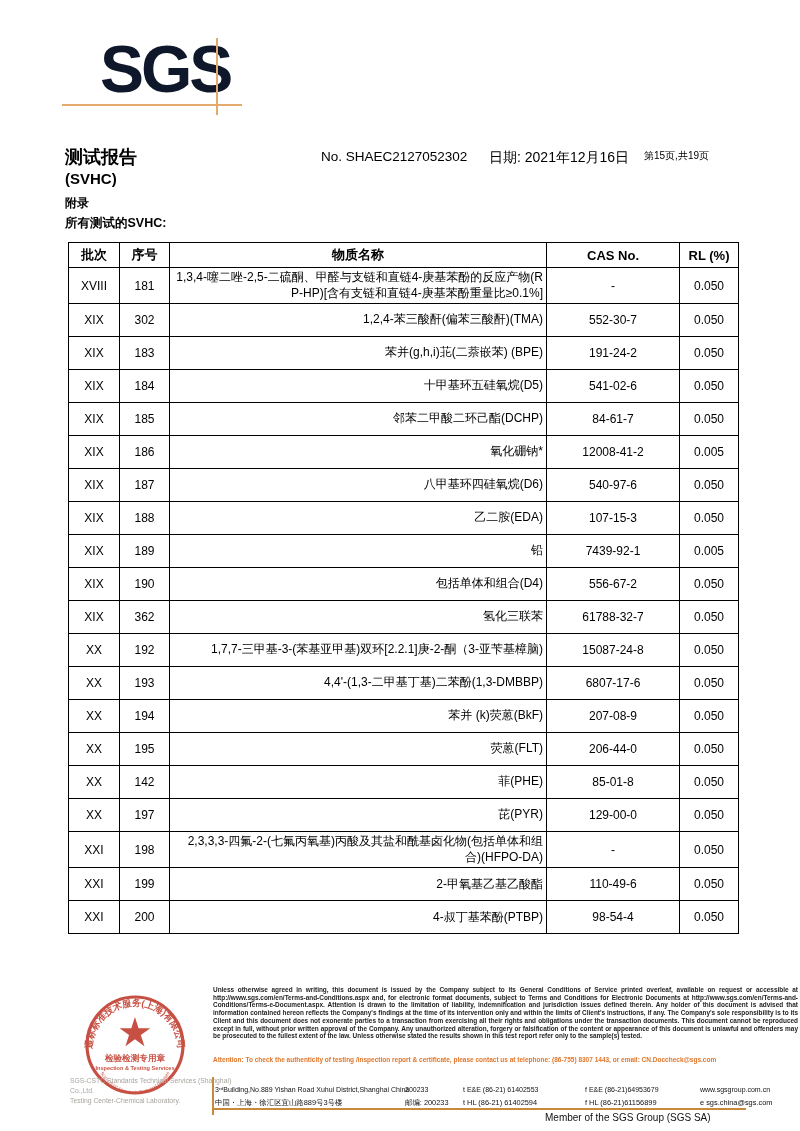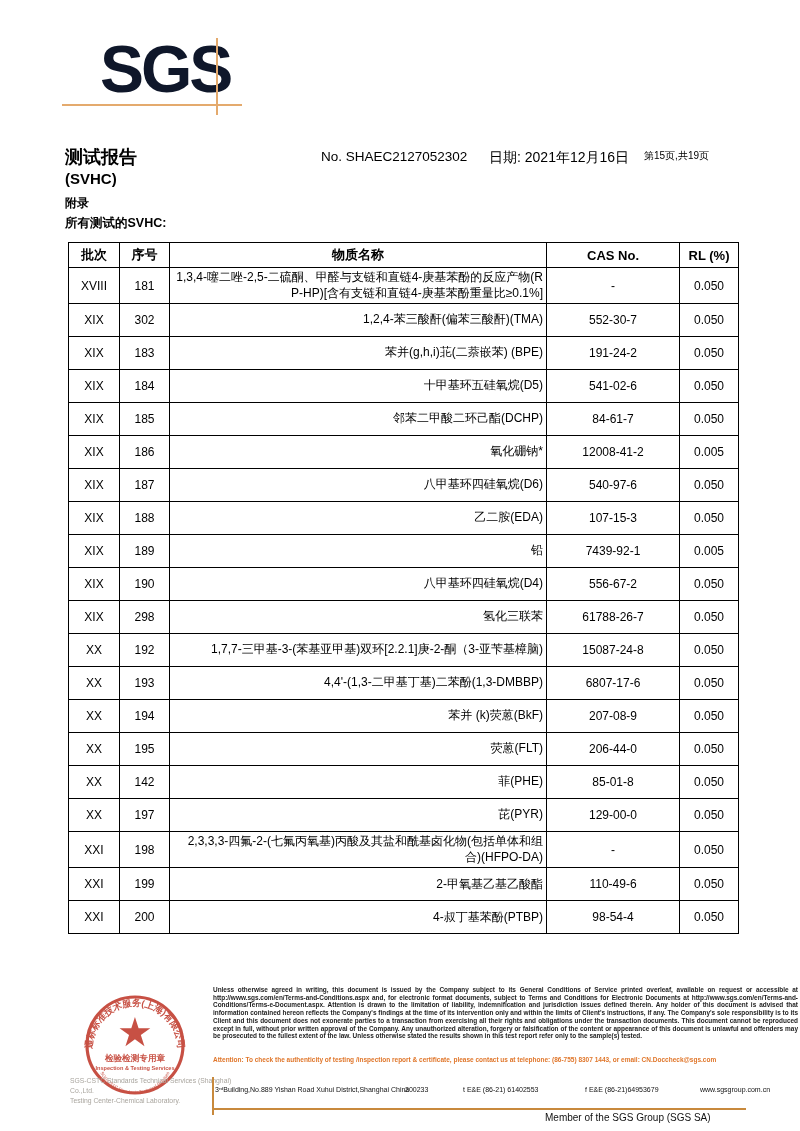--- a/index.html
+++ b/index.html
@@ -145,29 +145,29 @@
         <tr>
       <td class="c-batch">XIX</td>
       <td class="c-seq">189</td>
       <td class="c-name">铅</td>
       <td class="c-cas">7439-92-1</td>
       <td class="c-rl">0.005</td>
     </tr>
         <tr>
       <td class="c-batch">XIX</td>
       <td class="c-seq">190</td>
-      <td class="c-name">八甲基环四硅氧烷(D4)</td>
+      <td class="c-name">包括单体和组合(D4)</td>
       <td class="c-cas">556-67-2</td>
       <td class="c-rl">0.050</td>
     </tr>
         <tr>
       <td class="c-batch">XIX</td>
-      <td class="c-seq">298</td>
+      <td class="c-seq">362</td>
       <td class="c-name">氢化三联苯</td>
-      <td class="c-cas">61788-26-7</td>
+      <td class="c-cas">61788-32-7</td>
       <td class="c-rl">0.050</td>
     </tr>
         <tr>
       <td class="c-batch">XX</td>
       <td class="c-seq">192</td>
       <td class="c-name">1,7,7-三甲基-3-(苯基亚甲基)双环[2.2.1]庚-2-酮（3-亚苄基樟脑)</td>
       <td class="c-cas">15087-24-8</td>
       <td class="c-rl">0.050</td>
     </tr>
         <tr>
@@ -253,18 +253,25 @@
   <div class="disclaimer">Unless otherwise agreed in writing, this document is issued by the Company subject to its General Conditions of Service printed overleaf, available on request or accessible at http://www.sgs.com/en/Terms-and-Conditions.aspx and, for electronic format documents, subject to Terms and Conditions for Electronic Documents at http://www.sgs.com/en/Terms-and-Conditions/Terms-e-Document.aspx. Attention is drawn to the limitation of liability, indemnification and jurisdiction issues defined therein. Any holder of this document is advised that information contained hereon reflects the Company's findings at the time of its intervention only and within the limits of Client's instructions, if any. The Company's sole responsibility is to its Client and this document does not exonerate parties to a transaction from exercising all their rights and obligations under the transaction documents. This document cannot be reproduced except in full, without prior written approval of the Company. Any unauthorized alteration, forgery or falsification of the content or appearance of this document is unlawful and offenders may be prosecuted to the fullest extent of the law. Unless otherwise stated the results shown in this test report refer only to the sample(s) tested.</div>
   <div class="attention">Attention: To check the authenticity of testing /inspection report &amp; certificate, please contact us at telephone: (86-755) 8307 1443, or email: CN.Doccheck@sgs.com</div>
 
   <div class="addr-row1">
     <span class="addr-item-address">3ʳᵈBuilding,No.889 Yishan Road Xuhui District,Shanghai China</span>
     <span class="addr-item-post">200233</span>
     <span class="addr-item-tel">t E&amp;E (86-21) 61402553</span>
     <span class="addr-item-fax">f E&amp;E (86-21)64953679</span>
     <span>www.sgsgroup.com.cn</span>
   </div>
+  <div class="addr-row2">
+    <span class="addr-item-address">中国・上海・徐汇区宜山路889号3号楼</span>
+    <span class="addr-item-post">邮编: 200233</span>
+    <span class="addr-item-tel">t HL (86-21) 61402594</span>
+    <span class="addr-item-fax">f HL (86-21)61156899</span>
+    <span>e  sgs.china@sgs.com</span>
+  </div>
 
   <div class="footer-hline"></div>
   <div class="footer-vline"></div>
   <div class="member-line">Member of the SGS Group (SGS SA)</div>
 
 </div>
 
 </body></html>

